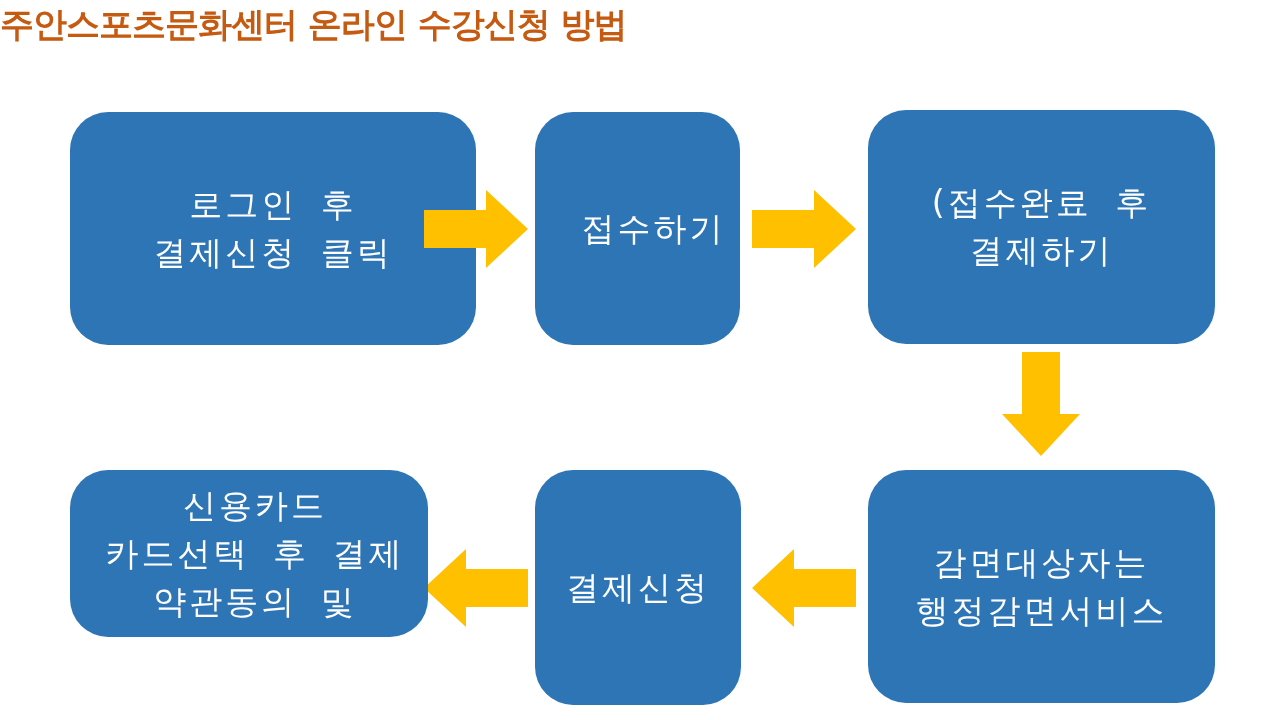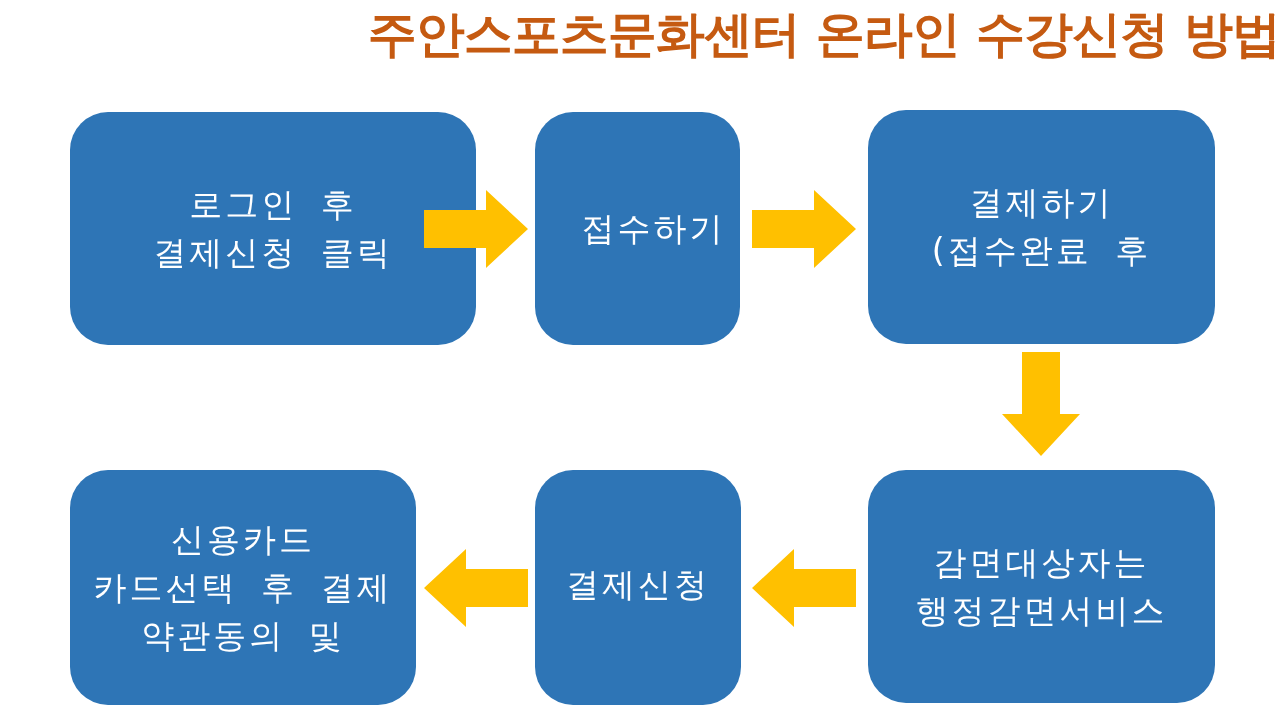--- a/index.html
+++ b/index.html
@@ -3,22 +3,22 @@
 <meta charset="utf-8">
 <style>
   html,body{margin:0;padding:0;}
   body{
     width:1280px;height:720px;position:relative;overflow:hidden;
     background:#ffffff;
     font-family:"DejaVu Sans","Liberation Sans",sans-serif;
   }
   .title{
     position:absolute;top:2px;left:0;width:1280px;
-    text-align:right;
-    font-size:49px;font-weight:800;letter-spacing:-1px;
+    text-align:left;
+    font-size:34px;font-weight:800;letter-spacing:-1px;
     color:var(--title-color,#C55A11);
     white-space:nowrap;
   }
   .box{
     position:absolute;
     background:var(--box-color,#2E75B6);
     border-radius:38px;
     display:flex;align-items:center;justify-content:center;
   }
   .box-text{
@@ -26,22 +26,22 @@
     font-size:33px;font-weight:400;
     letter-spacing:3px;word-spacing:10px;line-height:48px;
     white-space:nowrap;
   }
   .line{display:block;}
   
   .pos-tl{left:70px;top:112px;width:406px;height:233px;}
   .pos-tm{left:535px;top:112px;width:173px;height:233px;padding-left:32px;}
   .pos-tr{left:868px;top:110px;width:347px;height:234px;}
   .pos-br{left:868px;top:470px;width:347px;height:233px;}
-  .pos-bm{left:535px;top:470px;width:206px;height:235px;font-family:Liberation Mono, monospace;}
-  .pos-bl{left:70px;top:470px;width:346px;height:235px;}
+  .pos-bm{left:535px;top:470px;width:206px;height:235px;}
+  .pos-bl{left:70px;top:470px;width:346px;height:167px;padding-left:12px;}
   .arrow{position:absolute;}
   .arrow svg{display:block;}
   .arrow-r1{left:424px;top:190px;}
   .arrow-r2{left:752px;top:190px;}
   .arrow-d1{left:1002px;top:352px;}
   .arrow-l1{left:752px;top:549px;}
   .arrow-l2{left:424px;top:549px;}
   .arrow polygon{fill:var(--arrow-color,#FFC000);}
 </style>
 </head>
@@ -69,22 +69,22 @@
 </div>
 
 <div class="arrow arrow-r2">
   <svg width="104" height="78" viewBox="0 0 104 78">
       <polygon points="0,20 62,20 62,0 104,39 62,78 62,58 0,58"></polygon>
     </svg>
 </div>
 
 <div class="box pos-tr">
   <div class="box-text">
+    <span class="line">(접수완료 후</span>
     <span class="line">결제하기</span>
-    <span class="line">(접수완료 후</span>
   </div>
 </div>
 
 <div class="arrow arrow-d1">
   <svg width="78" height="104" viewBox="0 0 78 104">
       <polygon points="20,0 20,62 0,62 39,104 78,62 58,62 58,0"></polygon>
     </svg>
 </div>
 
 <div class="box pos-br">

